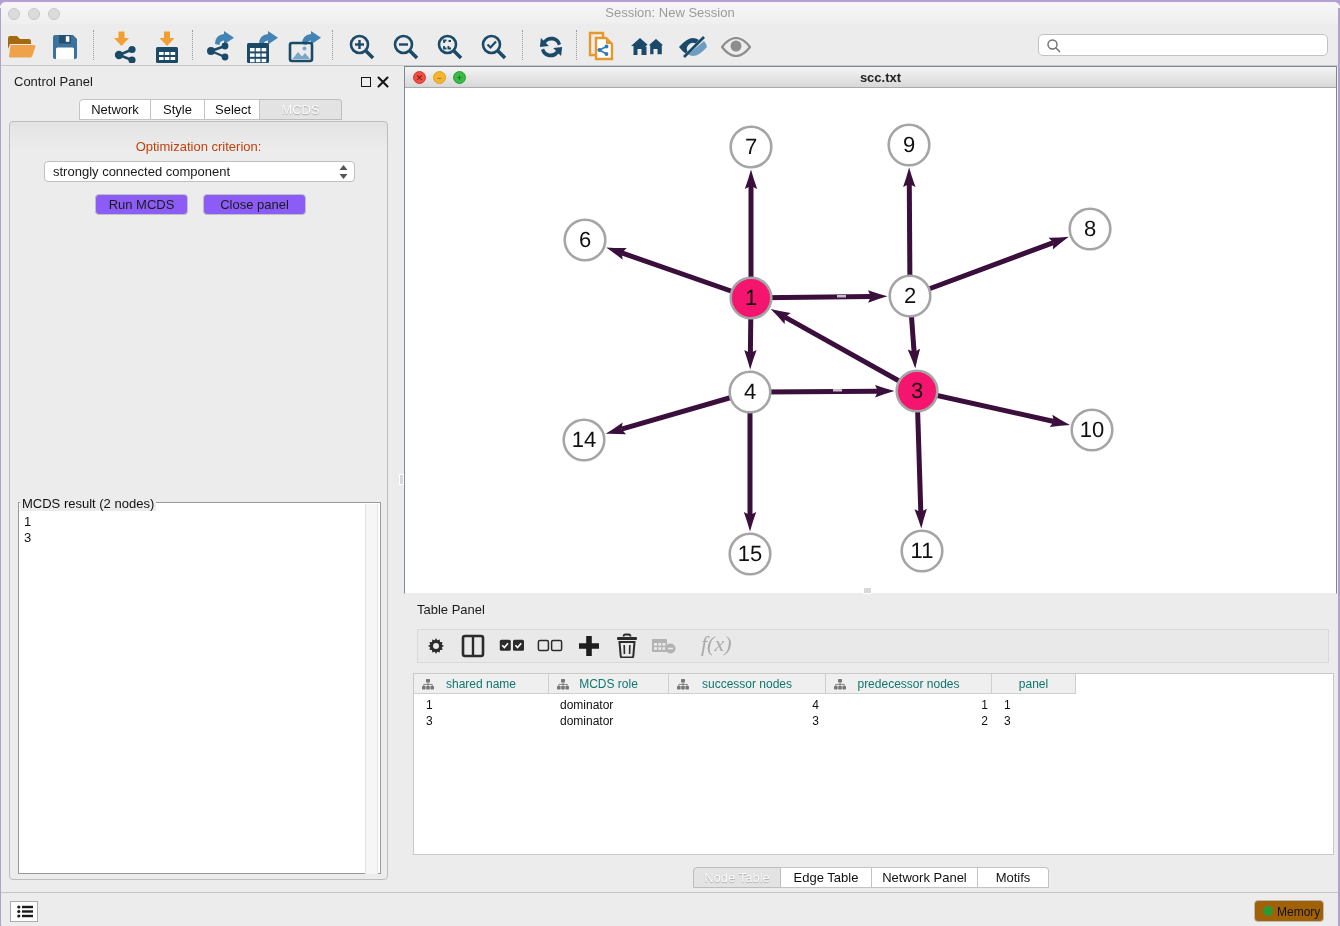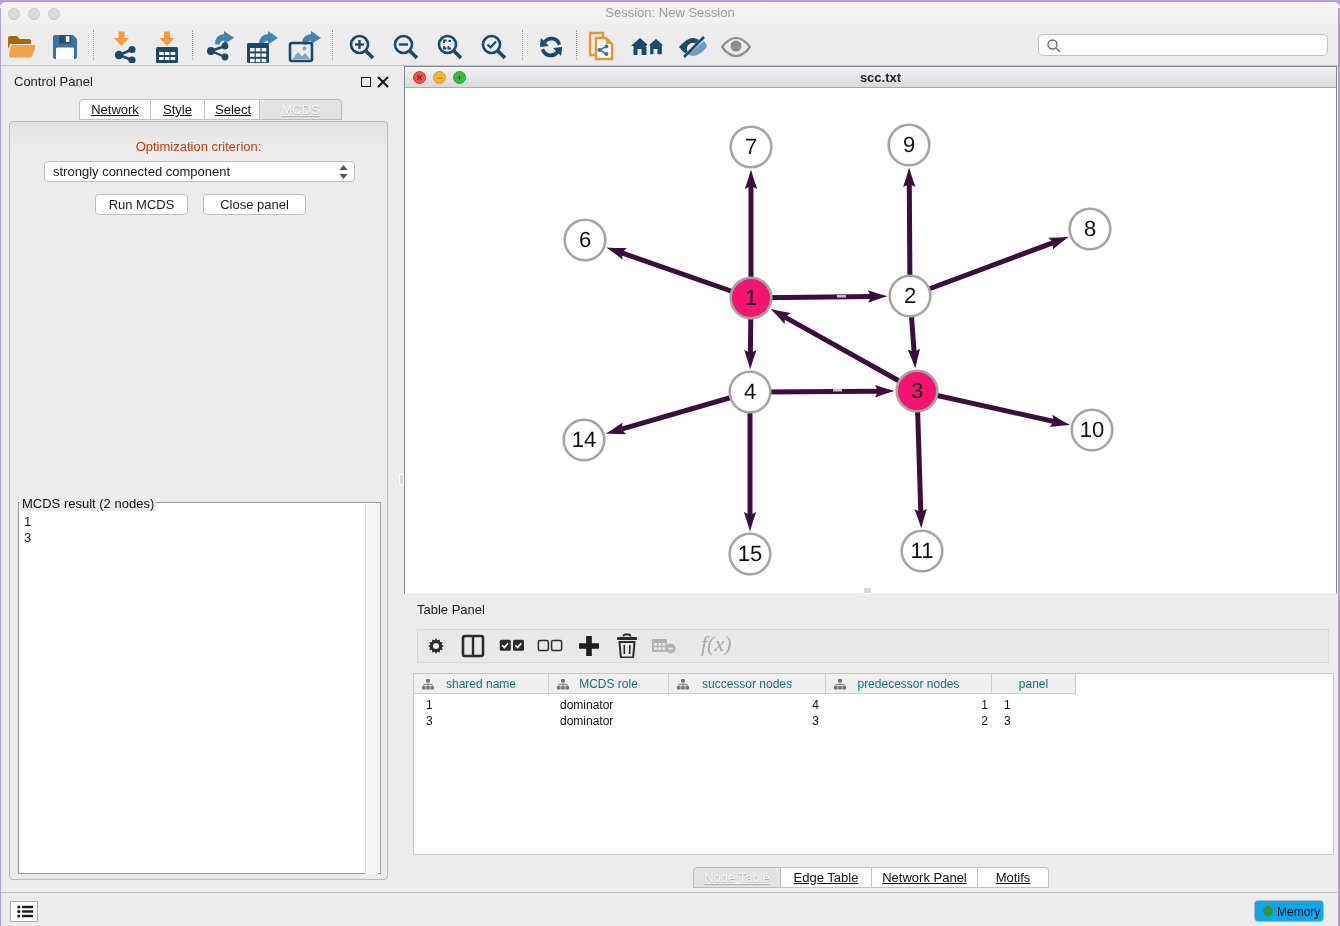--- a/index.html
+++ b/index.html
@@ -13,28 +13,28 @@
 
 #toolbar { position:absolute; left:0; top:22px; width:1340px; height:42px; background:#ececec; border-bottom:1px solid #c8c8c8; }
 .sep { position:absolute; top:6px; height:30px; width:0; border-left:1px dotted #9a9a9a; }
 .ticon { position:absolute; top:8px; }
 #searchbox { position:absolute; left:1038px; top:10px; width:290px; height:22px; background:#fff; border:1px solid #c2c2c2; border-radius:5px; }
 
 #cpanel { position:absolute; left:0; top:64px; width:391px; height:826px; background:#ececec; }
 #cp-title { position:absolute; left:14px; top:8px; font-size:13px; color:#1b1b1b; }
 .hdrbtn { position:absolute; top:9px; font-size:13px; color:#111; }
 .tabs { position:absolute; display:flex; }
-.tab { font-size:13px; color:#111; background:#fff; border:1px solid #c3c3c3; border-left:none; padding:0 10px; height:21px; line-height:20px; white-space:nowrap; text-align:center;text-decoration:underline; }
+.tab { font-size:13px; color:#111; background:#fff; border:1px solid #c3c3c3; border-left:none; padding:0 10px; height:21px; line-height:20px; white-space:nowrap; text-align:center; }
 .tab.first { border-left:1px solid #c3c3c3; border-radius:4px 0 0 0; }
 .tab.last { border-radius:0 4px 0 0; }
 .tab.sel { background:#e3e3e3; color:#fbfbfb; text-shadow:0 1px 1px #aaa; border-color:#bdbdbd; }
 #cp-body { position:absolute; left:9px; top:55px; width:379px; height:759px; background:linear-gradient(#e3e3e3, #ececec 28px); border:1px solid #bcbcbc; border-radius:4px; }
 #opt-label { position:absolute; left:9px; top:73px; width:379px; text-align:center; font-size:13px; color:#c2410c; }
 #combo { position:absolute; left:44px; top:95px; width:311px; height:21px; background:#fff; border:1px solid #c0c0c0; border-radius:4px; font-size:13px; color:#1b1b1b; line-height:19px; padding-left:8px; }
-.pbtn { position:absolute; top:128px; height:21px; background:#ffffff; border:1px solid #c0c0c0; border-radius:4px; font-size:13px; color:#1b1b1b; text-align:center; line-height:19px; }
+.pbtn { position:absolute; top:128px; height:21px; background:#8b5cf6; border:1px solid #c0c0c0; border-radius:4px; font-size:13px; color:#1b1b1b; text-align:center; line-height:19px; }
 #mcds-box { position:absolute; left:18px; top:436px; width:363px; height:372px; border:1px solid #999; background:#fff; }
 #mcds-label { position:absolute; left:20px; top:430px; background:#ececec; font-size:13px; padding:0 2px; color:#111; z-index:3; }
 #mcds-text { position:absolute; left:5px; top:11px; font-size:13px; color:#111; line-height:16px; }
 #mcds-scroll { position:absolute; left:346px; top:1px; width:13px; height:370px; background:#f6f6f6; border-left:1px solid #e2e2e2; border-right:1px solid #e2e2e2; }
 
 #gutter { position:absolute; left:391px; top:64px; width:13px; height:826px; background:#ececec; }
 #ghandle { position:absolute; left:8px; top:408px; width:5px; height:11px; background:#d8d8d8; border:1px solid #fff; }
 
 #netwin { position:absolute; left:404px; top:64px; width:933px; height:528px; border:1px solid #7d8a96; border-bottom:1px solid #ececec; background:#fff; }
 #net-title { position:absolute; left:0; top:0; width:100%; height:21px; background:linear-gradient(#f4f4f4,#d8d8d8); border-bottom:1px solid #ababab; }
@@ -44,21 +44,21 @@
 #tpanel { position:absolute; left:406px; top:596px; width:934px; height:294px; background:#ececec; }
 #tp-title { position:absolute; left:11px; top:4px; font-size:13px; color:#1b1b1b; }
 #tp-toolbar { position:absolute; left:11px; top:31px; width:912px; height:34px; background:#e9e9e9; border:1px solid #d9d9d9; }
 #tbl { position:absolute; left:7px; top:75px; width:921px; height:182px; background:#fff; border:1px solid #c9c9c9; }
 .th { position:absolute; top:0; height:20px; background:#efefef; border-right:1px solid #cfcfcf; border-bottom:1px solid #cfcfcf; font-size:12px; color:#0f766e; text-align:center; line-height:20px; }
 .td { position:absolute; font-size:12px; color:#111; height:16px; line-height:16px; }
 #btabs { position:absolute; left:287px; top:269px; display:flex; }
 
 #statusbar { position:absolute; left:0; top:890px; width:1340px; height:36px; background:#ececec; border-top:1px solid #c4c4c4; }
 #listbtn { position:absolute; left:10px; top:8px; width:28px; height:21px; background:#fdfdfd; border:1px solid #ababab; }
-#membtn { position:absolute; left:1254px; top:7px; width:70px; height:22px; background:#0ea5e9; border:1px solid #b9b9b9; border-radius:4px; font-size:12px; color:#111; }
+#membtn { position:absolute; left:1254px; top:7px; width:70px; height:22px; background:#a16207; border:1px solid #b9b9b9; border-radius:4px; font-size:12px; color:#111; }
 </style>
 </head>
 <body>
 <div id="win">
   <div id="titlebar">
     <div class="tl" style="left:8px;"></div>
     <div class="tl" style="left:28px;"></div>
     <div class="tl" style="left:48px;"></div>
     <div id="title-text">Session: New Session</div>
   </div>

